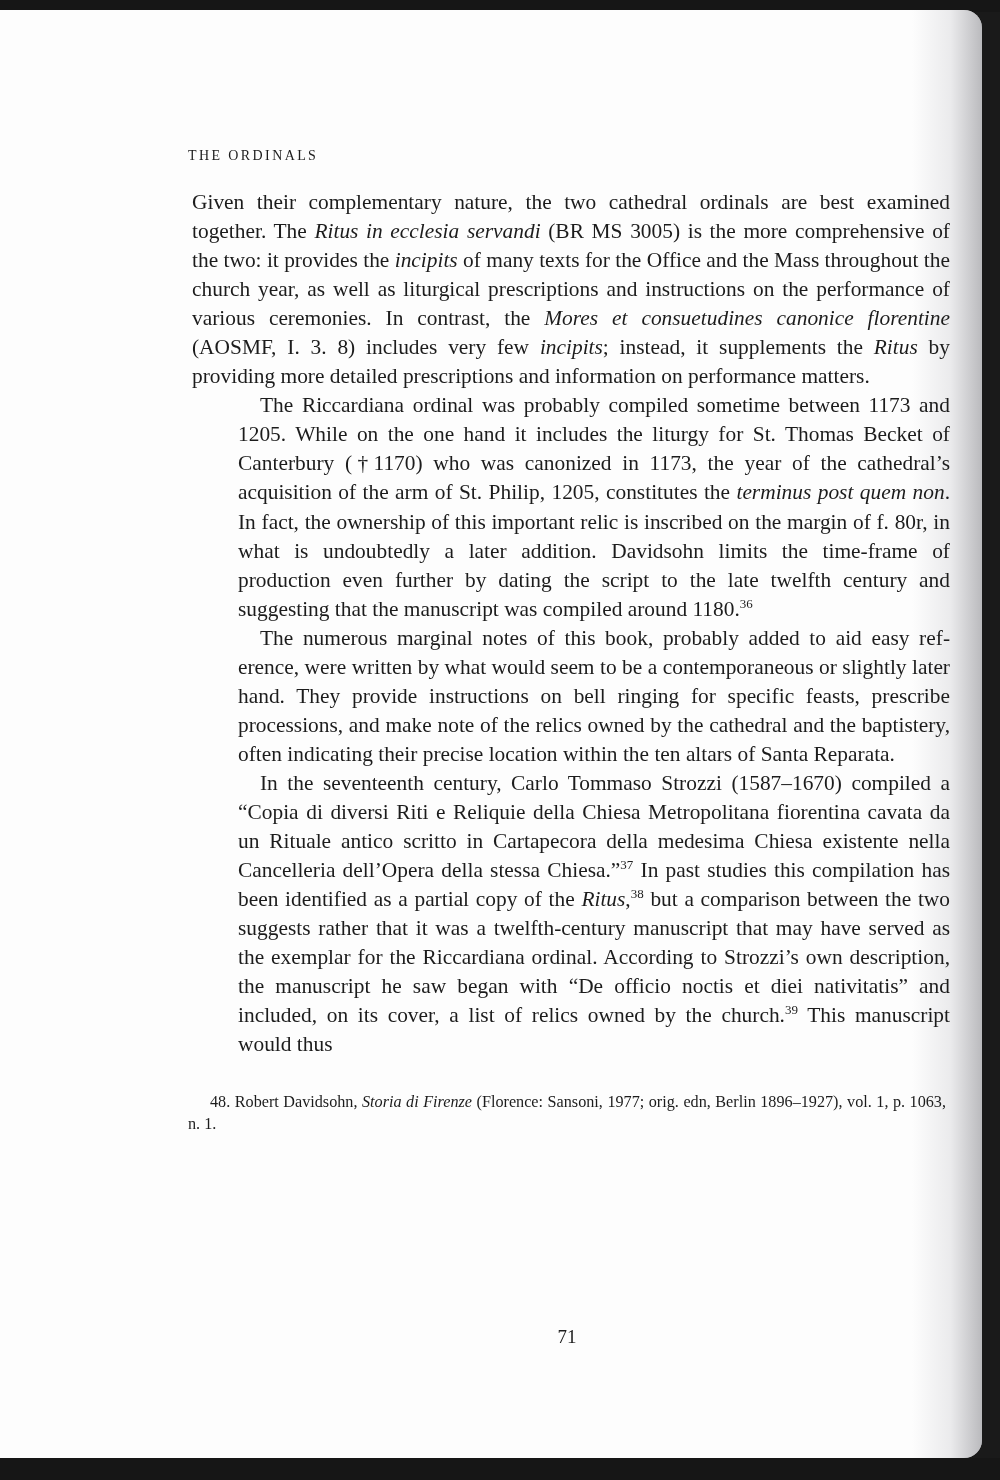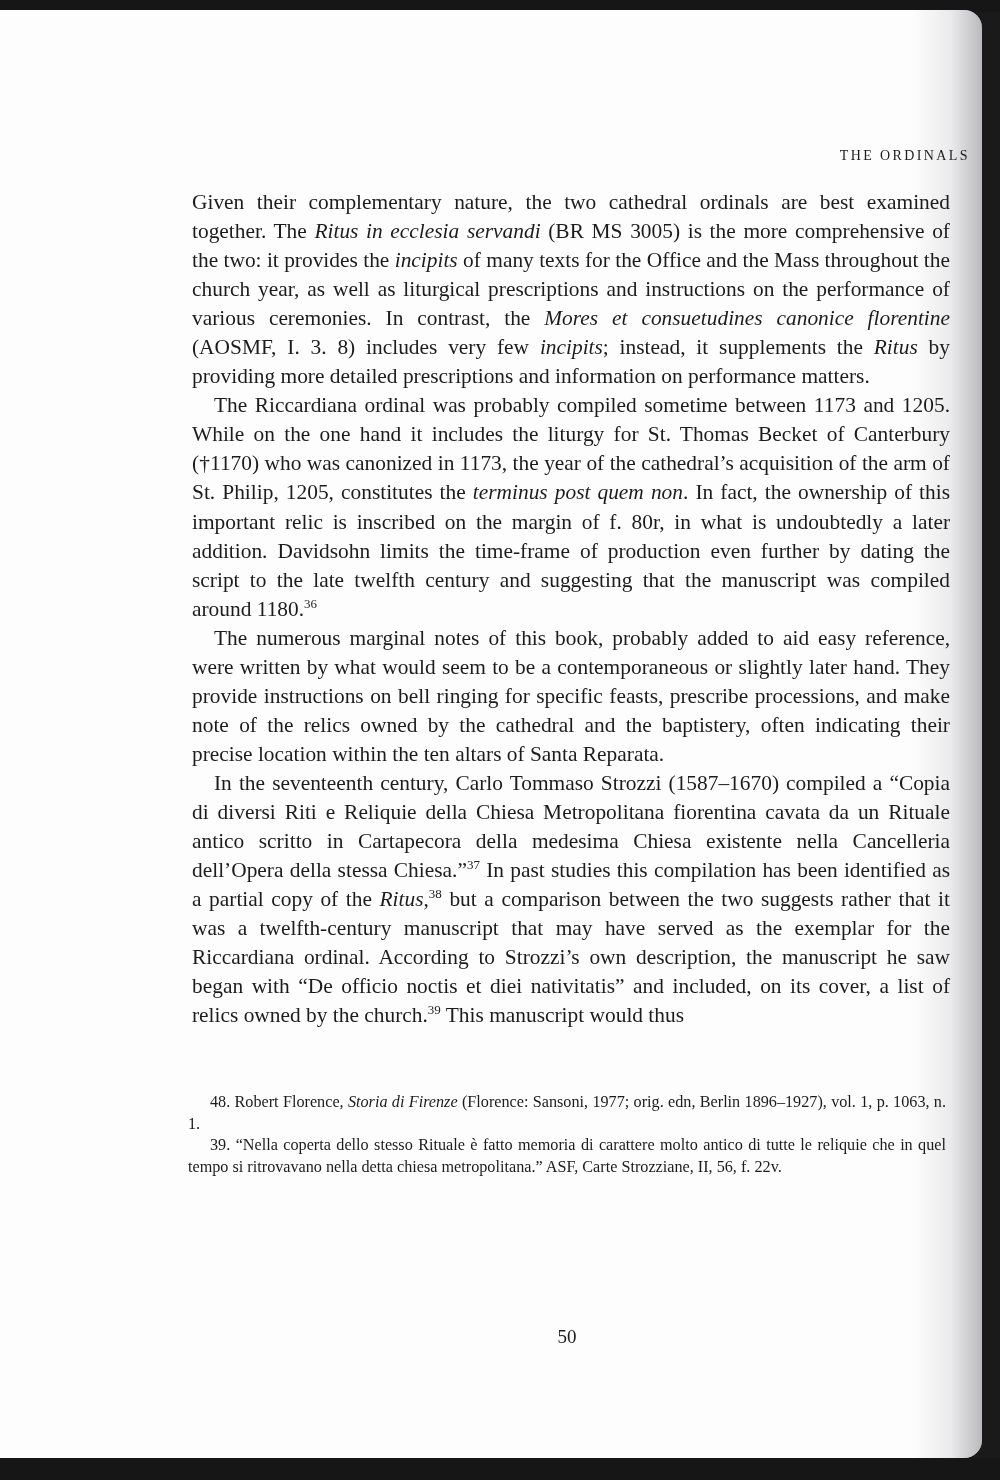--- a/index.html
+++ b/index.html
@@ -21,29 +21,29 @@
     position: absolute; right: 0; top: 0; width: 70px; height: 100%;
     background: linear-gradient(to right, rgba(255,255,255,0) 0%, rgba(200,200,205,0.35) 55%, rgba(150,150,155,0.65) 100%);
     pointer-events: none;
   }
   .running-head {
     position: absolute; top: 72px; left: 188px; width: 782px;
     text-align: center; font-size: 19.5px; letter-spacing: -0.2px;
   }
   .section-title {
     position: absolute; top: 138px; left: 188px; width: 782px;
-    text-align: right; font-size: 14px; letter-spacing: 2.4px;
+    text-align: left; font-size: 14px; letter-spacing: 2.4px;
   }
   .body-text {
     position: absolute; top: 178px; left: 192px; width: 758px;
     font-size: 21.4px; line-height: 29.05px; text-align: justify;
     hyphens: manual;
   }
   .body-text p { margin: 0; text-indent: 0; }
-  .body-text p.indent { text-indent: 22px; }
+  .body-text p.indent { text-indent: 22px; margin-left: 46px; }
   .body-text i { font-style: italic; }
   sup { font-size: 13px; line-height: 0; vertical-align: 8px; }
   .footnotes {
     position: absolute; top: 1082px; left: 188px; width: 758px;
     font-size: 16.2px; line-height: 21.5px; text-align: justify;
   }
   .footnotes p { margin: 0; text-indent: 22px; }
   .folio {
     position: absolute; top: 1316px; left: 188px; width: 758px;
     text-align: center; font-size: 19px;
@@ -63,20 +63,19 @@
     <p><span>Given their complementary nature, the two cathedral ordinals are best examined together. The </span><i>Ritus in ecclesia servandi</i><span> (BR MS 3005) is the more comprehensive of the two: it provides the </span><i>incipits</i><span> of many texts for the Office and the Mass throughout the church year, as well as liturgical prescriptions and instructions on the performance of various ceremonies. In contrast, the </span><i>Mores et consuetudines canonice florentine</i><span> (AOSMF, I. 3. 8) includes very few </span><i>incipits</i><span>; instead, it supplements the </span><i>Ritus</i><span> by providing more detailed prescriptions and information on performance matters.</span></p>
 
     <p class="indent"><span>The Riccardiana ordinal was probably compiled sometime between 1173 and 1205. While on the one hand it includes the liturgy for St. Thomas Becket of Canterbury (†1170) who was canonized in 1173, the year of the cathedral’s acquisition of the arm of St. Philip, 1205, constitutes the </span><i>terminus post quem non</i><span>. In fact, the ownership of this important relic is inscribed on the margin of f. 80r, in what is undoubtedly a later addition. Davidsohn limits the time-frame of production even further by dating the script to the late twelfth century and suggesting that the manuscript was compiled around 1180.</span><sup>36</sup></p>
 
     <p class="indent"><span>The numerous marginal notes of this book, probably added to aid easy ref­erence, were written by what would seem to be a contemporaneous or slightly later hand. They provide instructions on bell ringing for specific feasts, pre­scribe processions, and make note of the relics owned by the cathedral and the baptistery, often indicating their precise location within the ten altars of Santa Reparata.</span></p>
 
     <p class="indent"><span>In the seventeenth century, Carlo Tommaso Strozzi (1587–1670) compiled a “Copia di diversi Riti e Reliquie della Chiesa Metropolitana fiorentina cavata da un Rituale antico scritto in Cartapecora della medesima Chiesa existente nella Cancelleria dell’Opera della stessa Chiesa.”</span><sup>37</sup><span> In past studies this compilation has been identified as a partial copy of the </span><i>Ritus</i><span>,</span><sup>38</sup><span> but a comparison between the two suggests rather that it was a twelfth-century manuscript that may have served as the exemplar for the Riccardiana ordinal. According to Strozzi’s own description, the manuscript he saw began with “De officio noctis et diei nativitatis” and included, on its cover, a list of relics owned by the church.</span><sup>39</sup><span> This manuscript would thus</span></p>
   </div>
 
   <div class="footnotes">
-    <p><span>48.</span><span> Robert Florence, </span><i>Storia di Firenze</i><span> (Florence: Sansoni, 1977; orig. edn, Berlin 1896–1927), vol. 1, p. 1063, n. 1.</span></p>
-    <p><span>39.</span><span> “Nella coperta dello stesso Rituale è fatto memoria di carattere molto antico di tutte le reliquie che in quel tempo si ritrovavano nella detta chiesa metropolitana.” ASF, Carte Strozziane, II, 56, f. 22v.</span></p>
+    <p><span>48.</span><span> Robert Davidsohn, </span><i>Storia di Firenze</i><span> (Florence: Sansoni, 1977; orig. edn, Berlin 1896–1927), vol. 1, p. 1063, n. 1.</span></p>
   </div>
 
-  <div class="folio">50</div>
+  <div class="folio">71</div>
 </div>
 
 <div class="bottom-edge"></div>
 
 </body></html>

